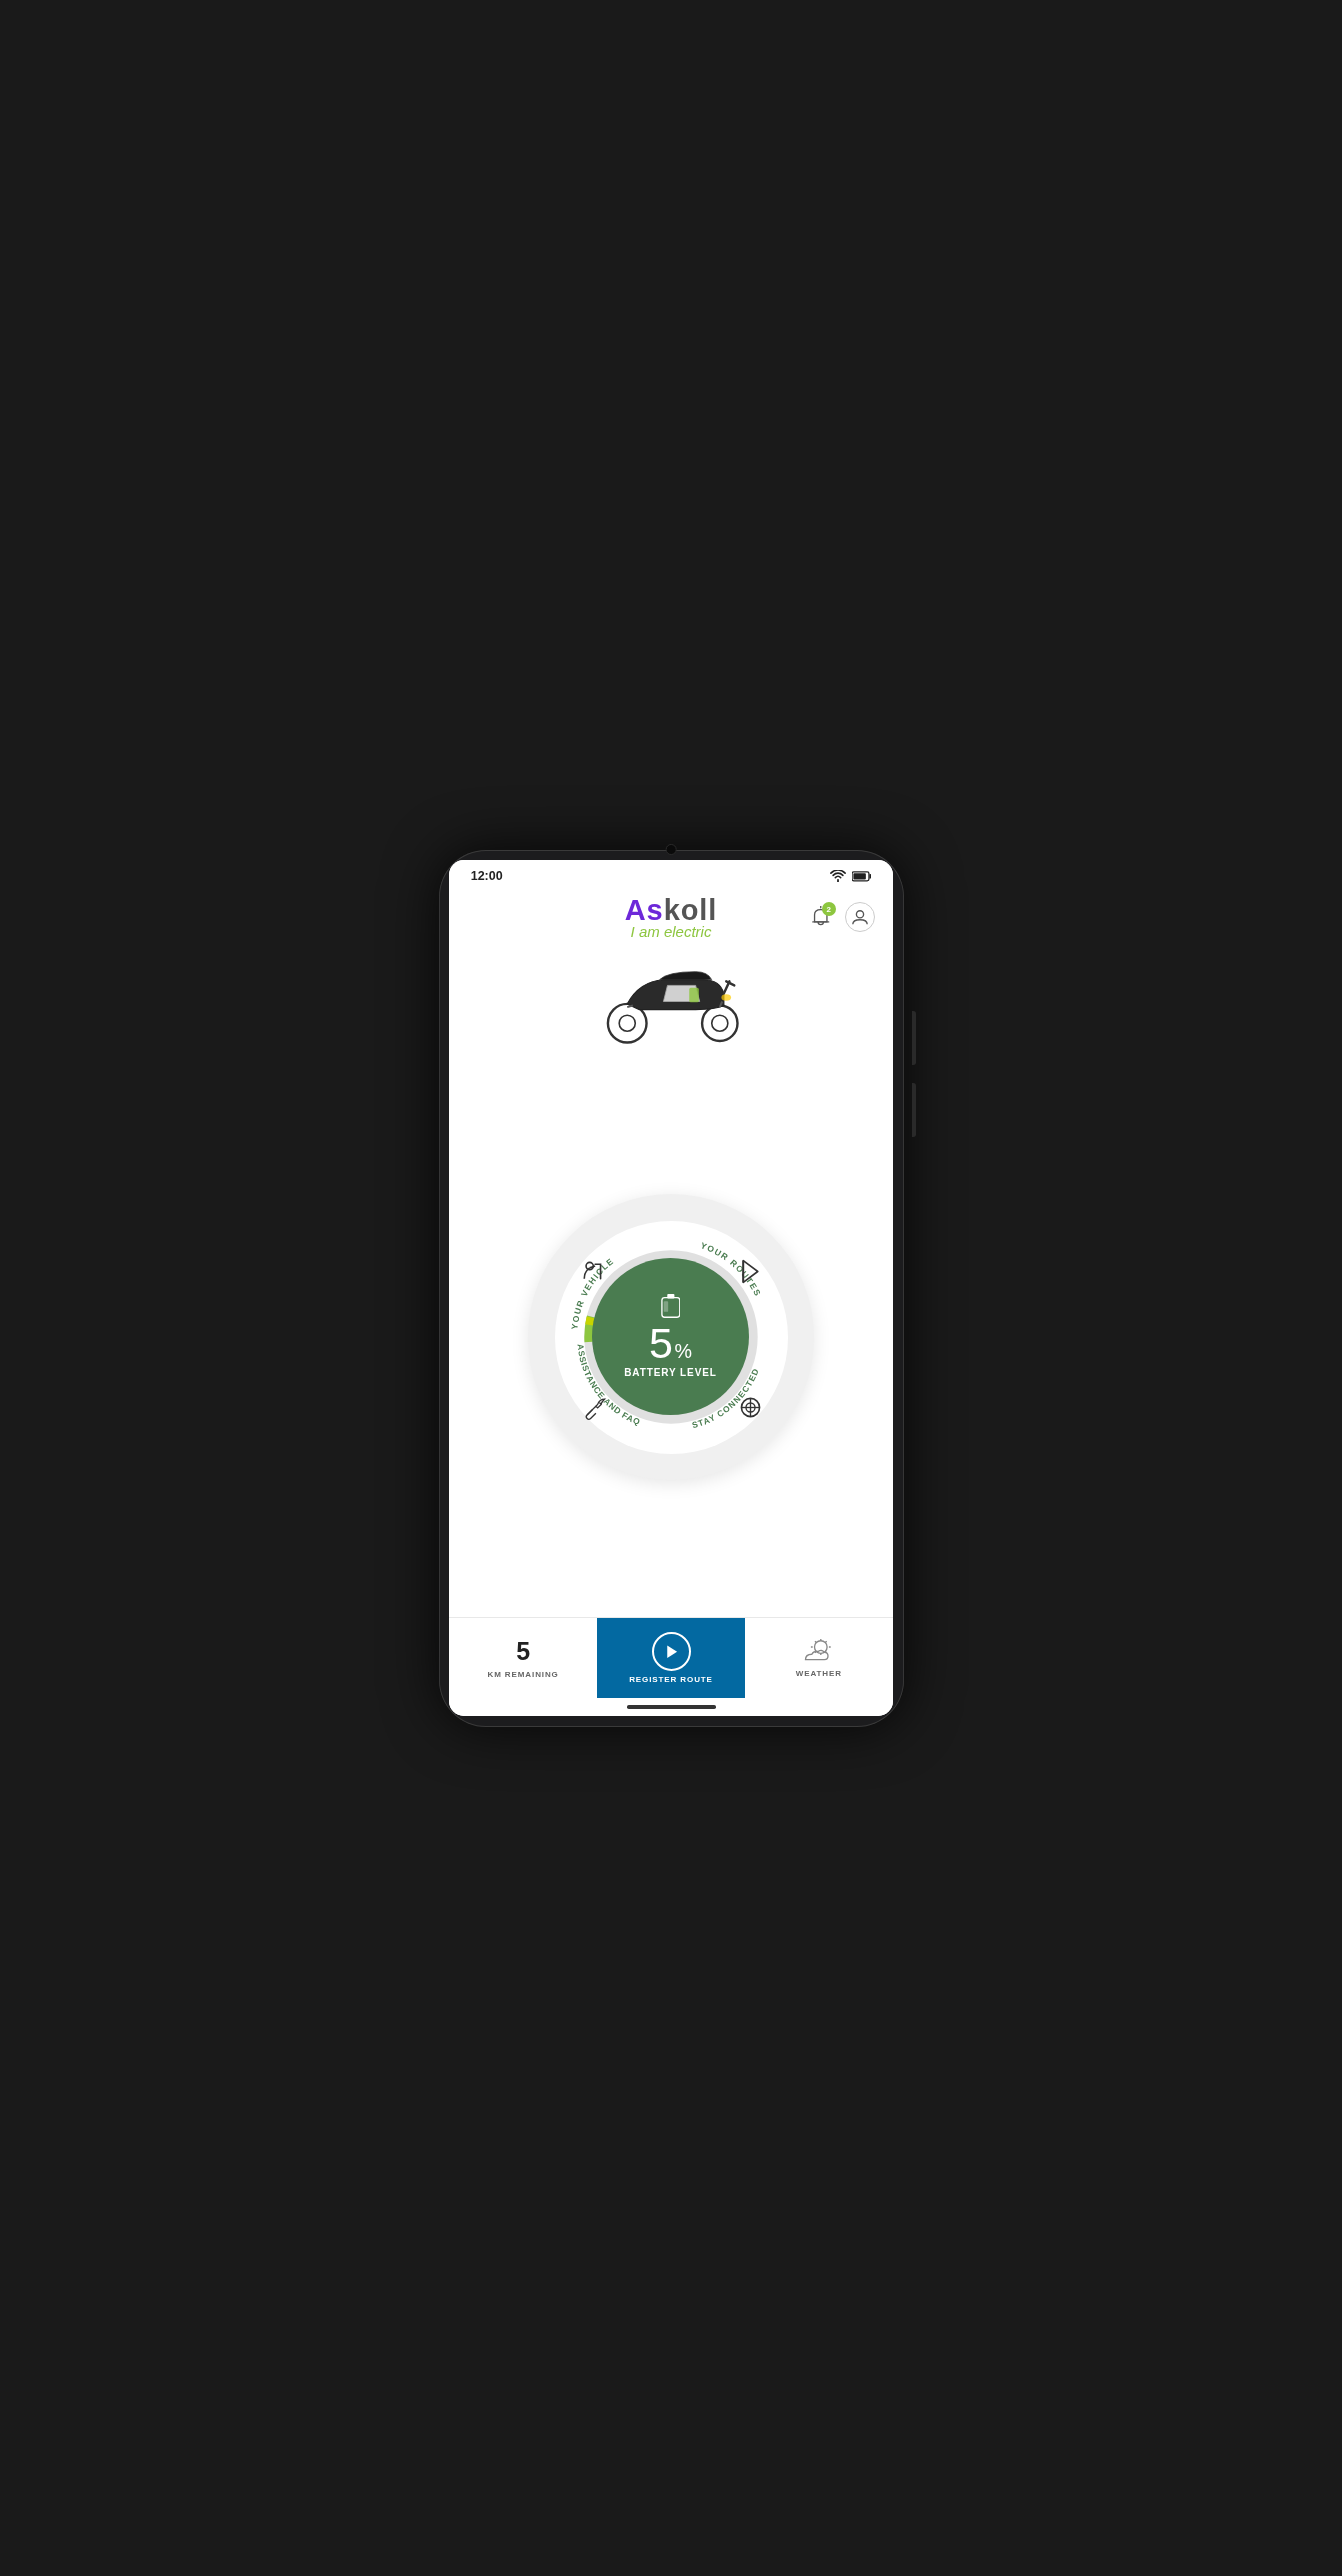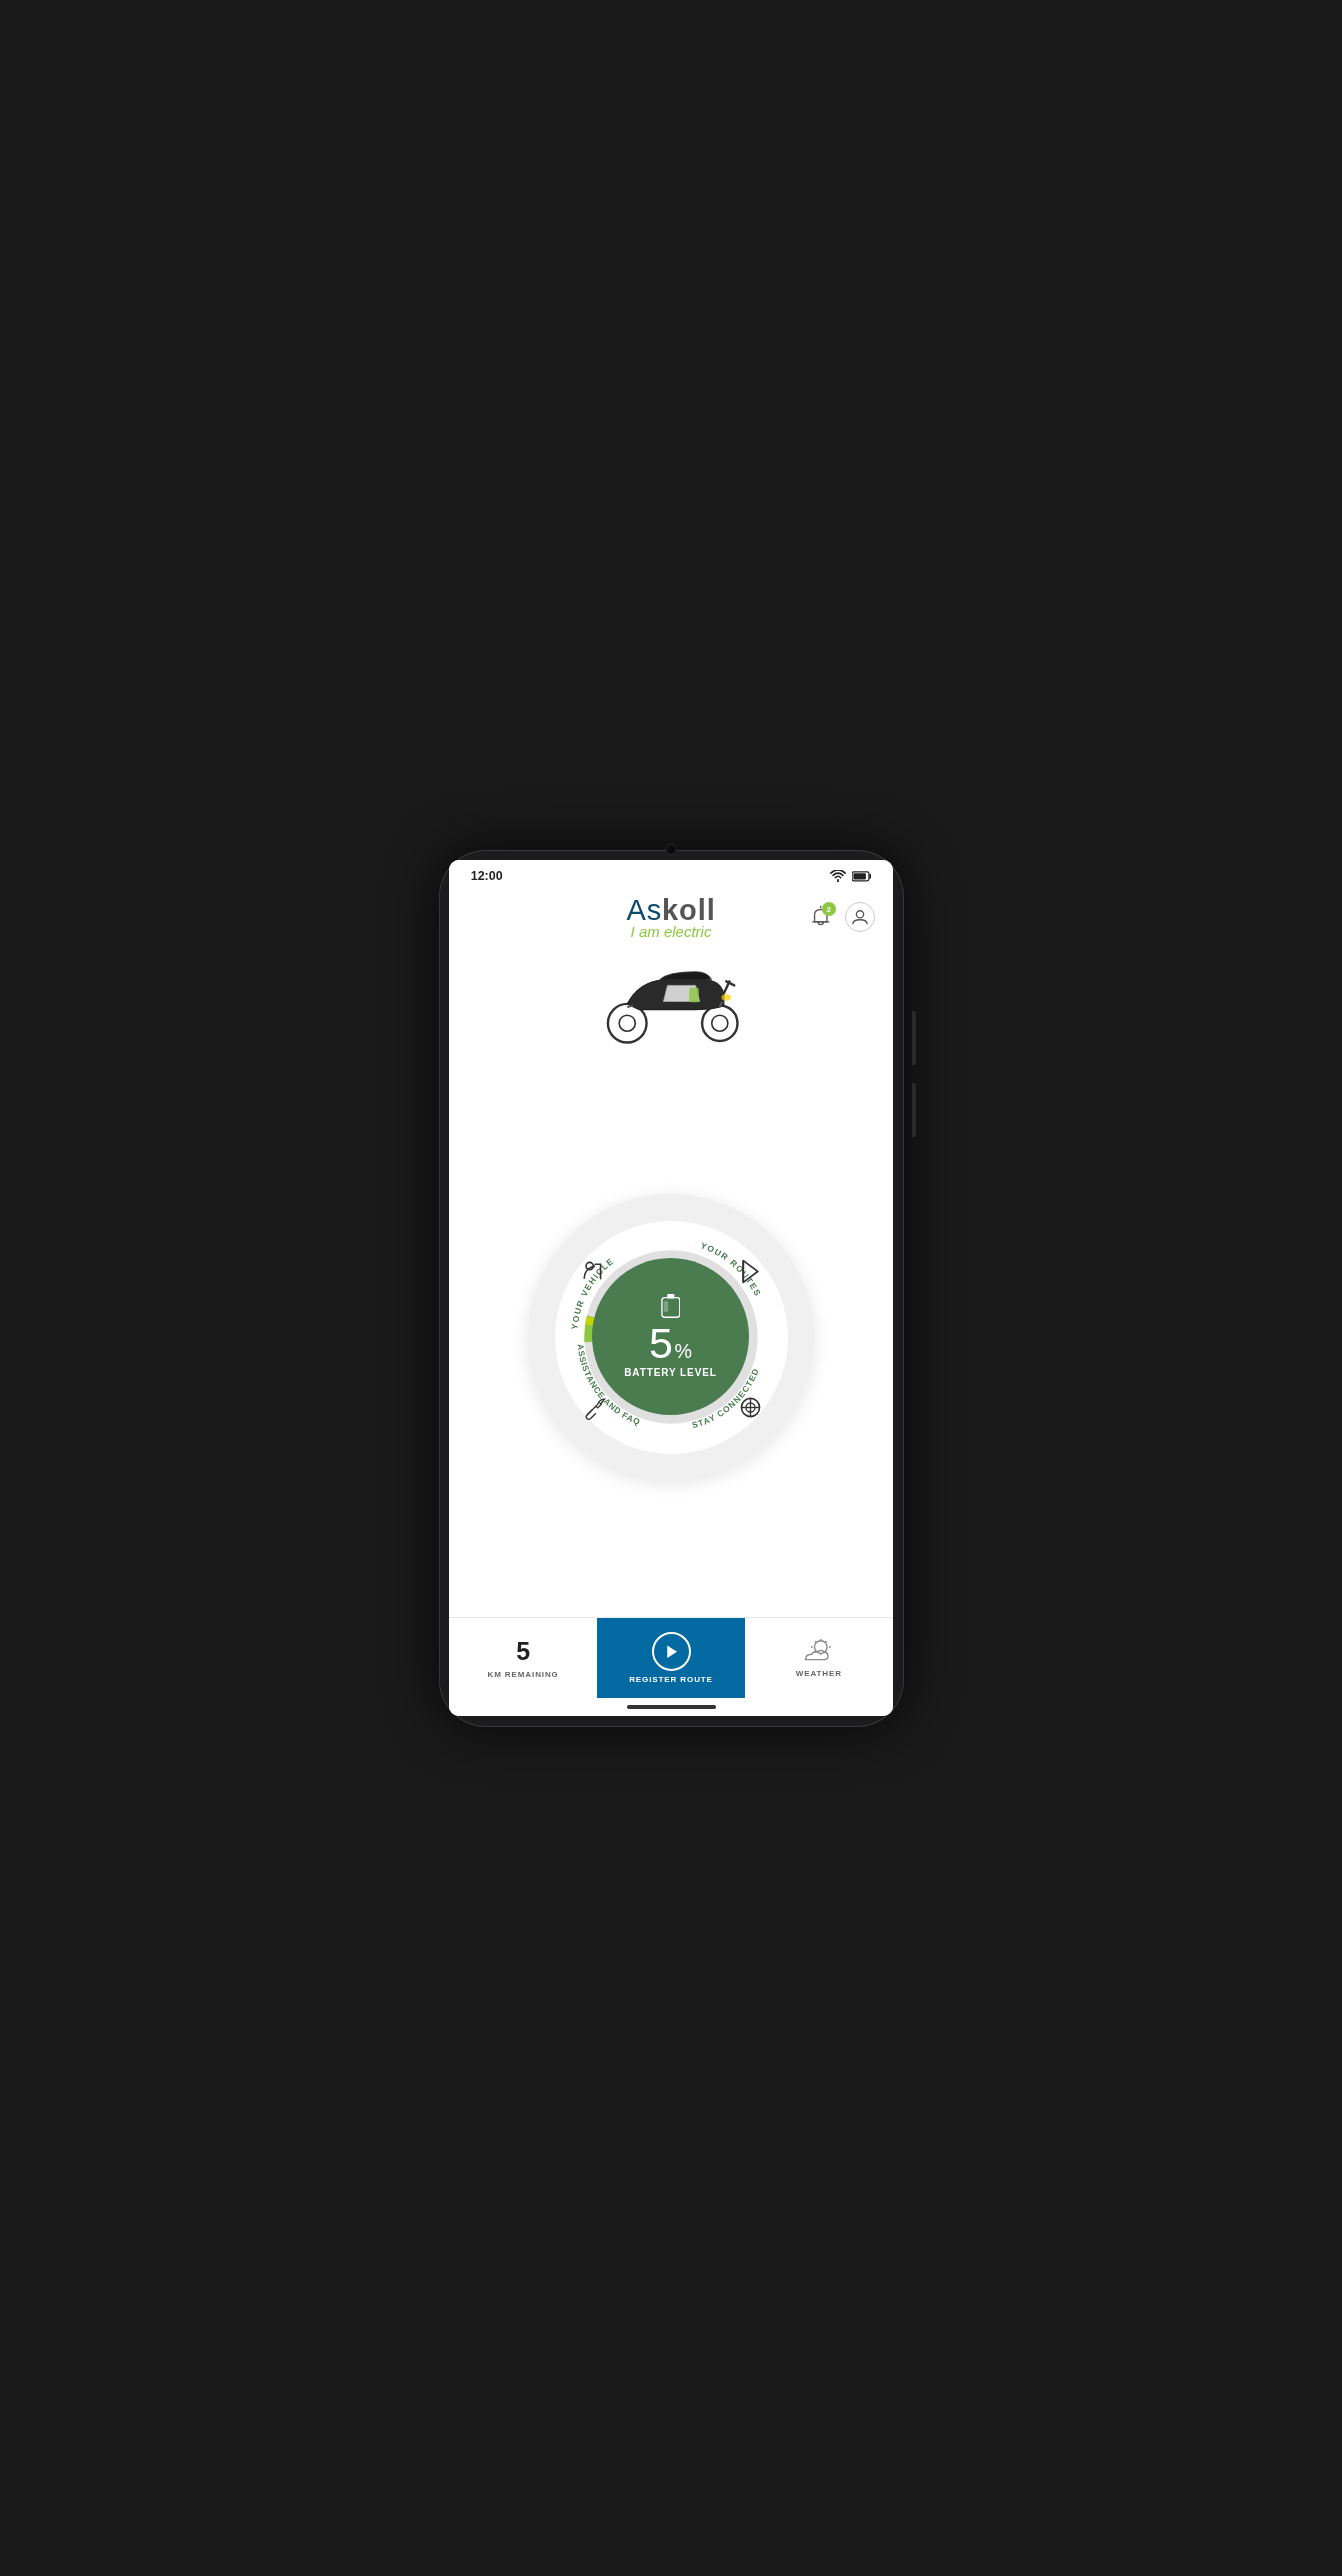--- a/index.html
+++ b/index.html
@@ -19,21 +19,21 @@
       border-radius: 47px;
       padding: 10.7px;
       box-shadow: 0 0 54px rgba(0,0,0,0.8), inset 0 0 0 0.9px #3a3a3a;
       position: relative;
     }
 
     .phone-inner {
       width: 100%;
       height: 100%;
       background: #fff;
-      border-radius: 10px;
+      border-radius: 15px;
       overflow: hidden;
       display: flex;
       flex-direction: column;
       position: relative;
     }
 
     
     .phone-camera {
       position: absolute;
       top: -5.4px;
@@ -355,21 +355,21 @@
           <rect x="0" y="1" width="19" height="10" rx="2" stroke="#222" stroke-width="1.5" fill="none"></rect>
           <rect x="19.5" y="3.5" width="2" height="5" rx="1" fill="#222"></rect>
           <rect x="1.5" y="2.5" width="14" height="7" rx="1" fill="#222"></rect>
         </svg>
       </div>
     </div>
 
     <div class="header">
       <div class="header-logo">
         <div class="askoll-text">
-          <span style="font-weight:400; color:#0c4a6e">As</span><span style="font-weight:700; color:#555">koll</span>
+          <span style="font-weight:700; color:#6d28d9">As</span><span style="font-weight:700; color:#555">koll</span>
         </div>
         <div class="tagline">I am electric</div>
       </div>
       <div class="header-actions">
         <div class="notif-btn">
 
           <svg width="21.5" height="23" viewBox="0 0 24 26">
             <path d="M12 2 C12 2 12 0 12 0" stroke="#555" stroke-width="1.5" stroke-linecap="round" fill="none"></path>
             <path d="M5 10 Q5 4 12 4 Q19 4 19 10 L19 18 L5 18 Z" stroke="#555" stroke-width="1.5" fill="none"></path>
             <path d="M3 18 L21 18" stroke="#555" stroke-width="1.5" stroke-linecap="round"></path>

